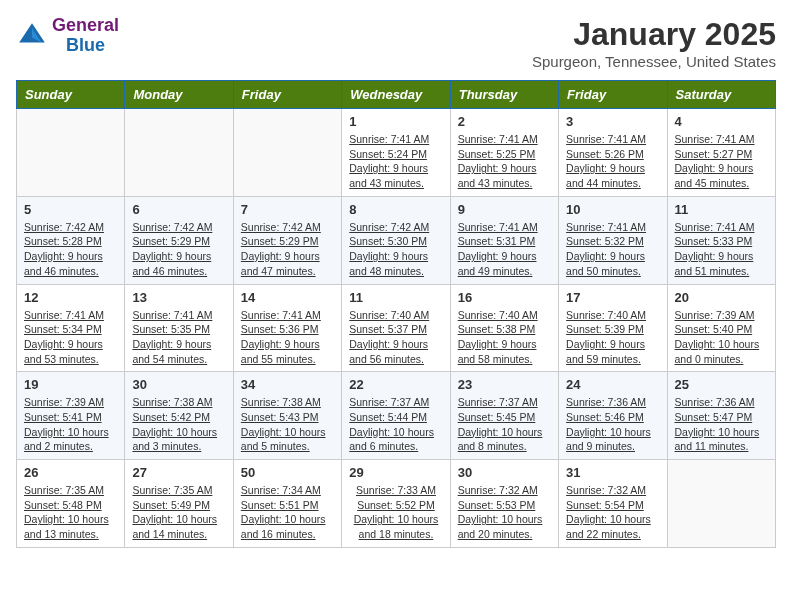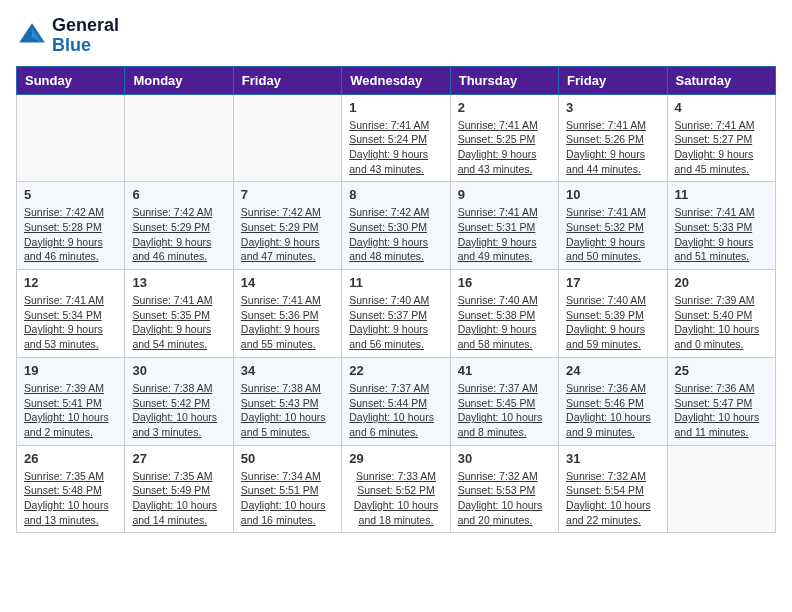--- a/index.html
+++ b/index.html
@@ -21,26 +21,27 @@
       align-items: center;
     }
     .logo-text {
       display: flex;
       flex-direction: column;
       line-height: 1.1;
     }
     .logo-general {
       font-size: 18px;
       font-weight: bold;
-      color: #0f172a;
+      color: #701a75;
     }
     .logo-blue {
       font-size: 18px;
       font-weight: bold;
       color: #1a6aad;
+      text-align: center;
     }
     .logo-icon {
       width: 32px;
       height: 32px;
       margin-right: 4px;
     }
     .title-area {
       text-align: right;
     }
     .month-title {
@@ -51,27 +52,28 @@
     .location-title {
       font-size: 15px;
       color: #555;
     }
     .calendar {
       width: 100%;
       border-collapse: collapse;
       border: 1px solid #ccc;
     }
     .calendar th {
-      background-color: #4c1d95;
+      background-color: #4d7c0f;
       color: #fff;
       text-align: left;
       padding: 6px 8px;
       font-size: 13px;
       font-weight: bold;
       border: 1px solid #1f6aaf;
+      font-style: italic;
     }
     .calendar td {
       width: 14.28%;
       vertical-align: top;
       padding: 5px 7px;
       border: 1px solid #ccc;
       min-height: 80px;
       font-size: 11px;
       color: #333;
       background: #fff;
@@ -107,20 +109,24 @@
   <div class="logo">
     <svg class="logo-icon" viewBox="0 0 40 40">
       <polygon points="20,4 36,28 4,28" fill="#1a6aad"></polygon>
       <polygon points="20,10 32,28 20,22" fill="#2a8ad4"></polygon>
     </svg>
     <div class="logo-text">
       <span class="logo-general">General</span>
       <span class="logo-blue">Blue</span>
     </div>
   </div>
+  <div class="title-area">
+    <div class="month-title">January 2025</div>
+    <div class="location-title">Spurgeon, Tennessee, United States</div>
+  </div>
 </div>
 
 <table class="calendar">
   <thead>
     <tr>
     <th>Sunday</th>
         <th>Monday</th>
         <th>Friday</th>
         <th>Wednesday</th>
         <th>Thursday</th>
@@ -265,21 +271,21 @@
 Sunset: 5:43 PM
 Daylight: 10 hours and 5 minutes.</div>
         </td>
         <td>
           <div class="day-number">22</div>
           <div class="day-info" style="white-space: pre-line;">Sunrise: 7:37 AM
 Sunset: 5:44 PM
 Daylight: 10 hours and 6 minutes.</div>
         </td>
         <td>
-          <div class="day-number">41</div>
+          <div class="day-number">23</div>
           <div class="day-info" style="white-space: pre-line;">Sunrise: 7:37 AM
 Sunset: 5:45 PM
 Daylight: 10 hours and 8 minutes.</div>
         </td>
         <td>
           <div class="day-number">24</div>
           <div class="day-info" style="white-space: pre-line;">Sunrise: 7:36 AM
 Sunset: 5:46 PM
 Daylight: 10 hours and 9 minutes.</div>
         </td>

